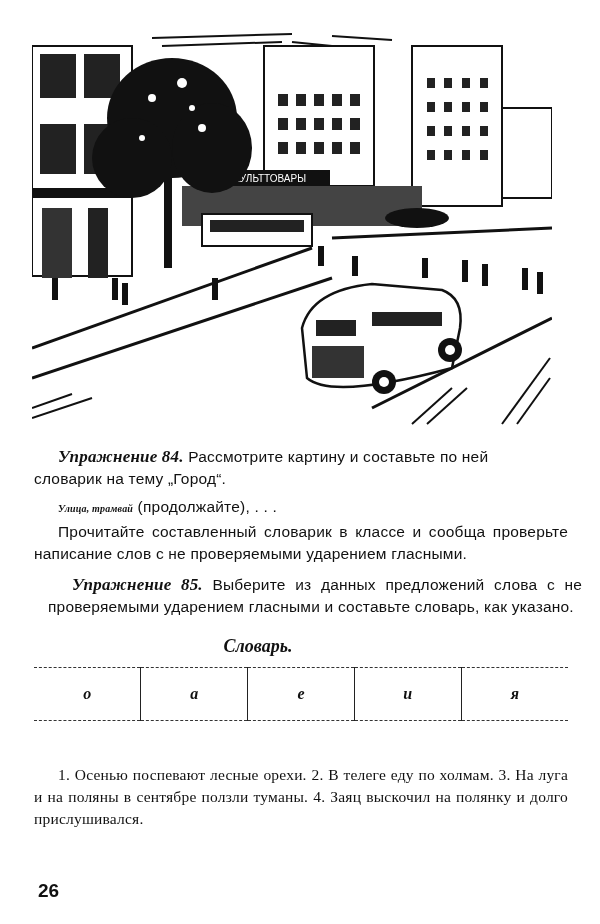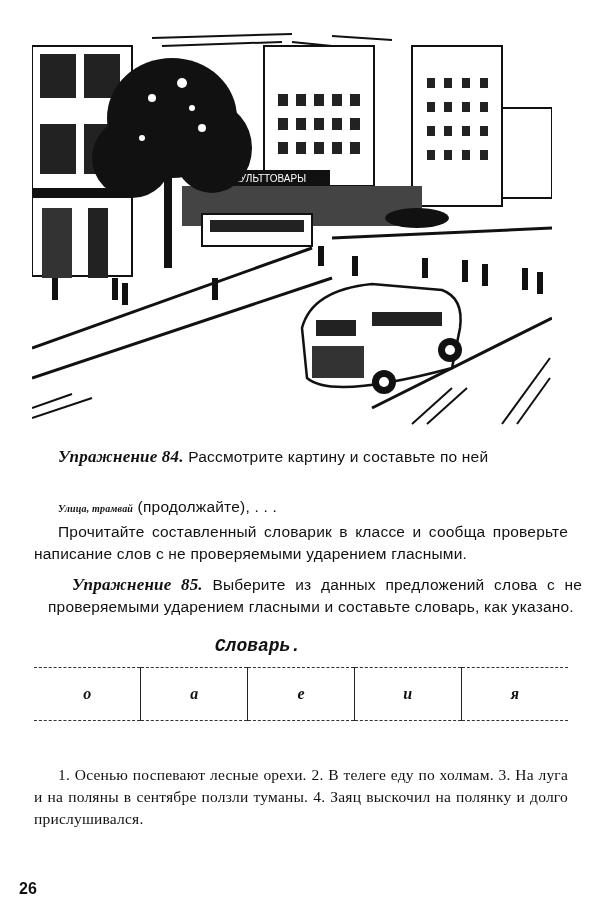--- a/index.html
+++ b/index.html
@@ -11,29 +11,29 @@
       letter-spacing: 0.2px; text-align: justify; }
     .para.indent { text-indent: 24px; left: 34px; width: 534px; }
     .bold-it { font-family: "Liberation Serif", "DejaVu Serif", serif; font-style: italic; font-weight: bold; font-size: 17px; }
     .it { font-family: "Liberation Serif", "DejaVu Serif", serif; font-style: italic; font-weight: bold; font-size: 10px; }
     #ex84 { top: 446px; }
     #ex84 .line2 { display: block; margin-left: -24px; }
     #examples { top: 496px; left: 58px; }
     #reading { top: 521px; }
     #ex85 { top: 574px; margin-left: 14px; }
     .dict-title { position: absolute; top: 636px; left: 0; width: 516px; text-align: center;
-      font-family: Liberation Mono, monospace; font-style: italic; font-weight: bold; font-size: 18px; }
+      font-family: Liberation Serif, serif; font-style: italic; font-weight: bold; font-size: 18px; }
     .dict-table { position: absolute; top: 667px; left: 34px; width: 534px; border-collapse: collapse; }
     .dict-table td { width: 20%; text-align: center; font-family: "Liberation Serif", "DejaVu Serif", serif;
       font-style: italic; font-weight: bold; font-size: 16px; border-left: 1.5px solid #222; }
     .dict-table td:first-child { border-left: none; }
     .dict-table tr.head td { height: 50px; border-top: 1.5px dashed #333; border-bottom: 1.5px dashed #333; }
     .dict-table tr.body td { height: 75px; }
     #sentences { top: 764px; font-family: Liberation Serif, serif; }
-    .page-number { position: absolute; left: 19px; top: 880px; font-weight: bold; font-size: 16px; }
+    .page-number { position: absolute; left: 38px; top: 880px; font-weight: bold; font-size: 19px; }
   </style>
 </head>
 <body>
 
 <div class="illustration">
   <svg viewBox="0 0 520 398" xmlns="http://www.w3.org/2000/svg">
 
     <g stroke="#111" stroke-width="2">
       <line x1="120" y1="10" x2="260" y2="6"></line>
         <line x1="130" y1="18" x2="250" y2="14"></line>
@@ -152,20 +152,21 @@
         <line x1="485" y1="396" x2="518" y2="350"></line>
       <line x1="0" y1="390" x2="60" y2="370"></line>
         <line x1="0" y1="380" x2="40" y2="366"></line>
     </g>
   </svg>
 </div>
 
 <div class="para indent" id="ex84">
   <span class="bold-it">Упражнение 84.</span>
   <span>Рассмотрите картину и составьте по ней</span>
+  <span class="line2">словарик на тему „Город“.</span>
 </div>
 
 <div class="para" id="examples">
   <span class="it">Улица, трамвай</span><span> (продолжайте), . . .</span>
 </div>
 
 <div class="para indent" id="reading">Прочитайте составленный словарик в классе и сообща проверьте написание слов с не проверяемыми ударением гласными.</div>
 
 <div class="para indent" id="ex85">
   <span class="bold-it">Упражнение 85.</span>

